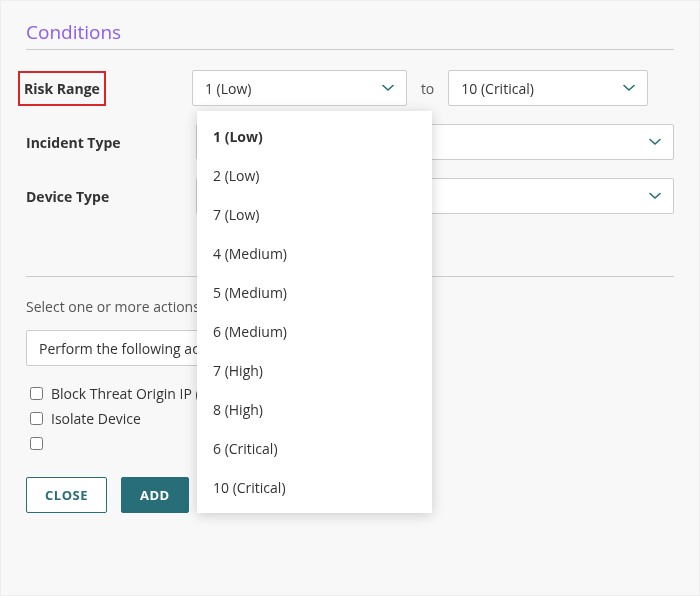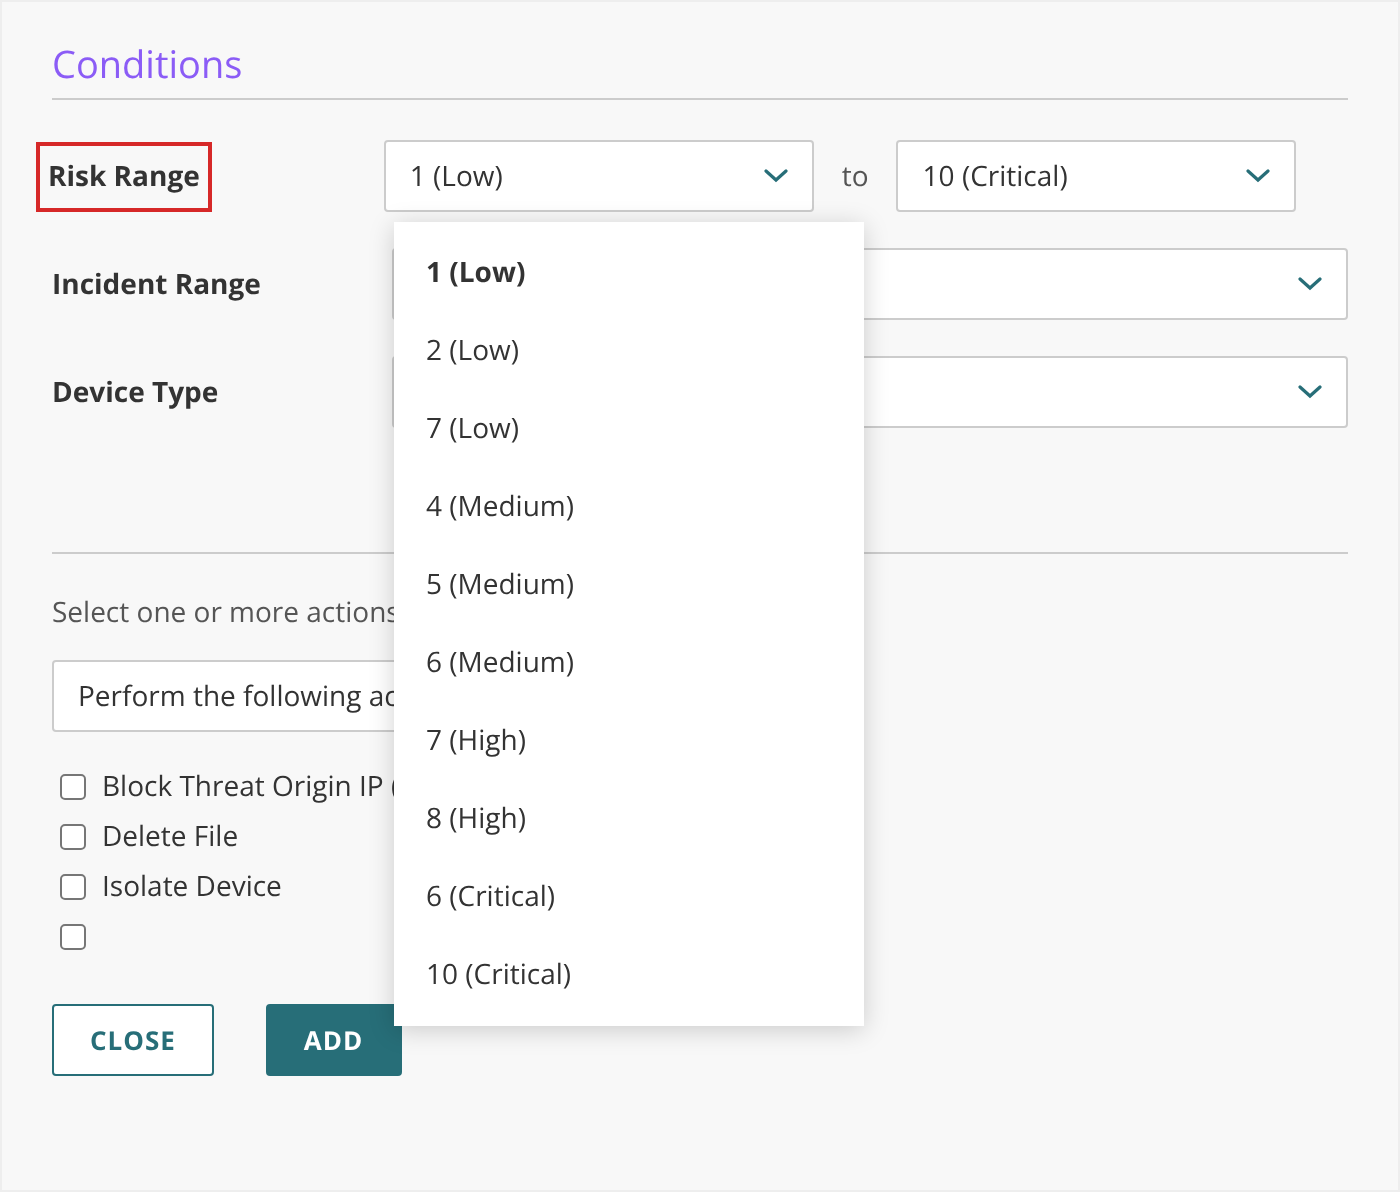--- a/index.html
+++ b/index.html
@@ -85,21 +85,21 @@
   }
   .check-list { margin-top: 2px; }
   .check-item {
     display: flex;
     align-items: center;
     margin-bottom: 6px;
     font-size: 14px;
     color: #333;
   }
   .check-item input { margin-right: 8px; }
-  .btn-row { margin-top: 24px; display:flex; gap:26px; }
+  .btn-row { margin-top: 24px; display:flex; gap:14px; }
   .btn {
     height: 36px;
     padding: 0 18px;
     font-weight: 700;
     font-size: 13px;
     letter-spacing: 0.5px;
     border-radius: 2px;
     cursor: pointer;
     display: inline-flex;
     align-items: center;
@@ -156,21 +156,21 @@
       <span>10 (Critical)</span>
       <span class="chevron">
         <svg viewBox="0 0 12 12">
             <path d="M1 3.5 L6 8 L11 3.5" stroke="#276e78" stroke-width="1.6" fill="none" stroke-linecap="round"></path>
           </svg>
       </span>
     </div>
   </div>
 
   <div class="row">
-    <div class="row-label">Incident Range</div>
+    <div class="row-label">Incident Type</div>
     <div class="select wide">
       <span></span>
       <span class="chevron">
         <svg viewBox="0 0 12 12">
             <path d="M1 3.5 L6 8 L11 3.5" stroke="#276e78" stroke-width="1.6" fill="none" stroke-linecap="round"></path>
           </svg>
       </span>
     </div>
   </div>
 
@@ -198,24 +198,20 @@
       <svg viewBox="0 0 12 12">
           <path d="M1 3.5 L6 8 L11 3.5" stroke="#276e78" stroke-width="1.6" fill="none" stroke-linecap="round"></path>
         </svg>
     </span>
   </div>
 
   <div class="check-list" id="check-list">
       <label class="check-item">
         <input type="checkbox" style="">
         <span>Block Threat Origin IP (on Firebox)</span>
-      </label>
-      <label class="check-item">
-        <input type="checkbox" style="">
-        <span>Delete File</span>
       </label>
       <label class="check-item">
         <input type="checkbox" style="">
         <span>Isolate Device</span>
       </label>
       <label class="check-item">
         <input type="checkbox" style="">
       </label>
     </div>
 

